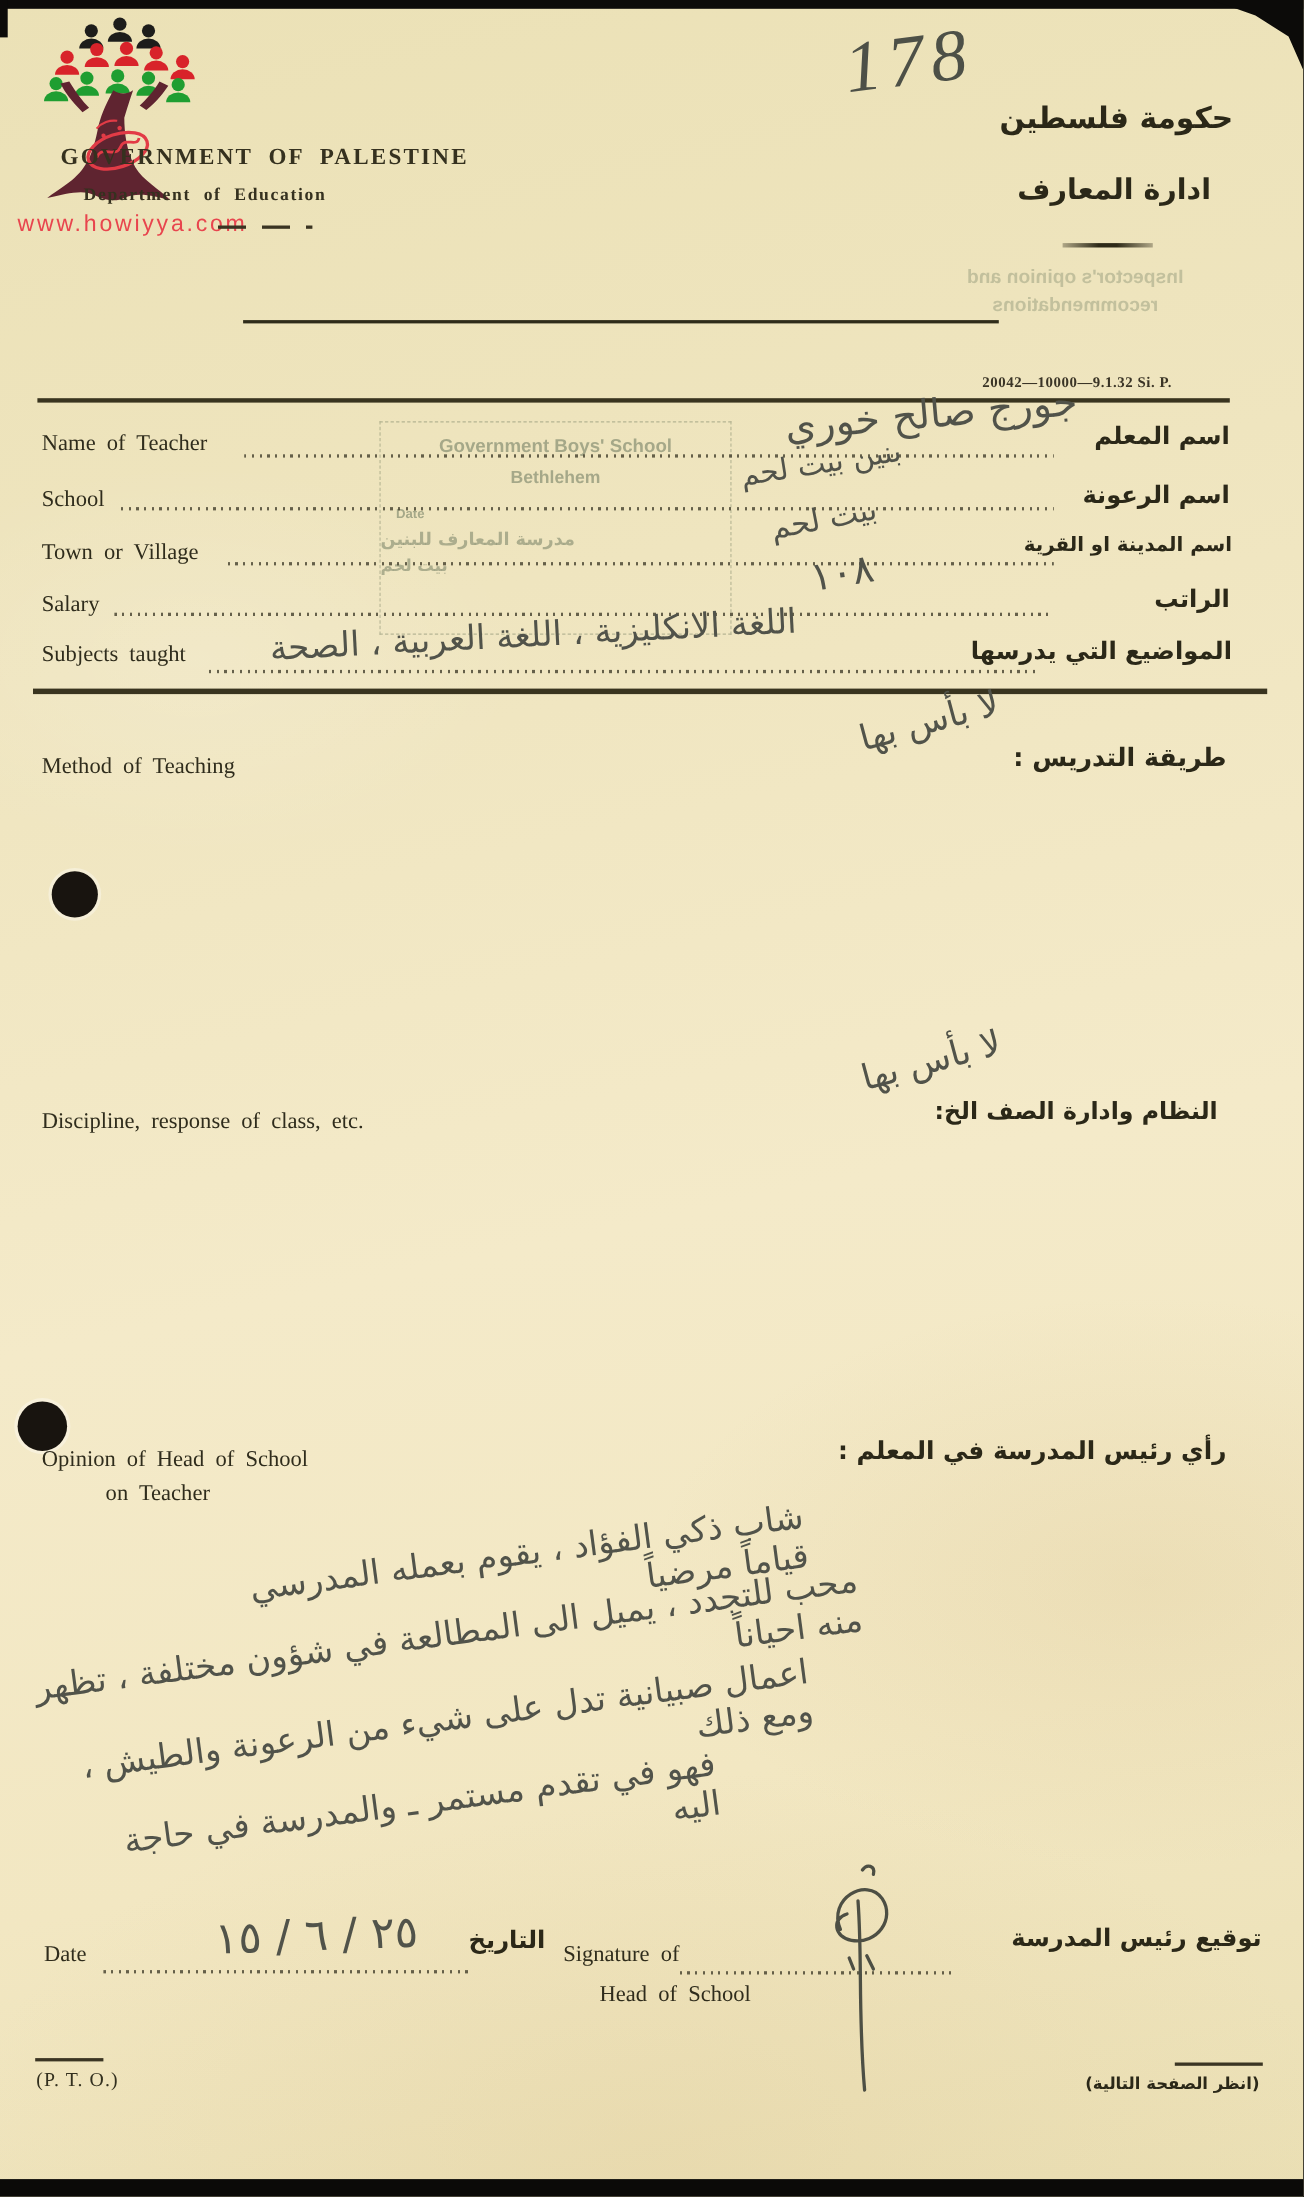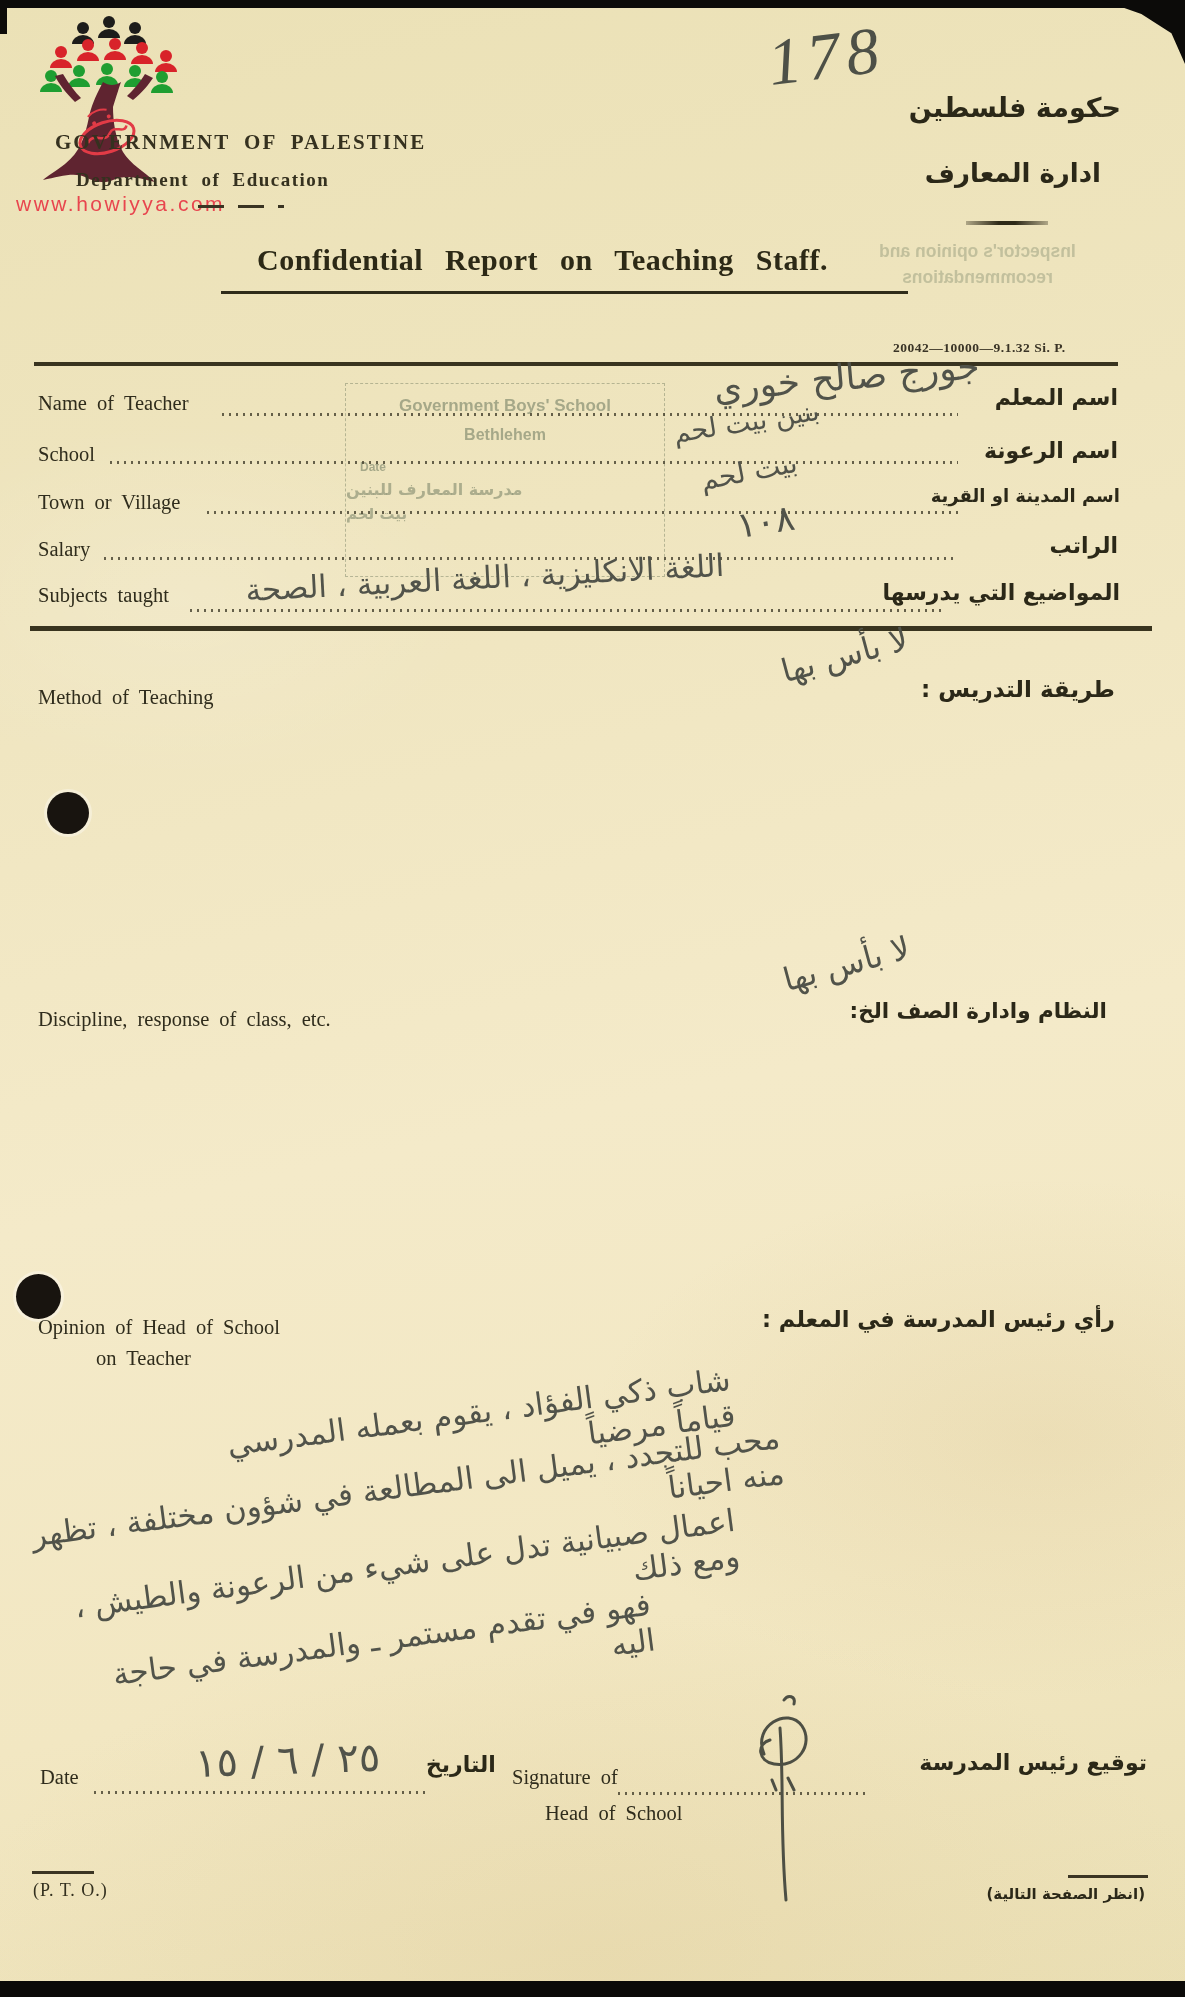--- a/index.html
+++ b/index.html
@@ -14,21 +14,21 @@
   .abs{position:absolute;}
   
   .edge-top{left:0;top:0;width:1185px;height:8px;background:#0c0b09;}
   .edge-left{left:0;top:0;width:7px;height:34px;background:#0c0b09;}
   .edge-bottom{left:0;top:1981px;width:1185px;height:16px;background:#0b0a08;}
   .torn-corner{left:1088px;top:0;width:97px;height:64px;background:#0c0b09;
     clip-path:polygon(14% 0,100% 0,100% 100%,86% 52%,55% 22%);}
   
   .print-en{color:#35311f;letter-spacing:1px;}
   .gov1{font-weight:bold;font-size:21px;letter-spacing:2px;word-spacing:7px;}
-  .gov2{font-weight:bold;font-size:19px;letter-spacing:1.5px;word-spacing:6px;}
+  .gov2{font-weight:bold;font-size:16px;letter-spacing:1.5px;word-spacing:6px;}
   .doc-title{font-weight:bold;font-size:30px;word-spacing:14px;letter-spacing:0.5px;
     text-align:center;color:#2c2916;}
   .title-underline{background:#2f2c1a;height:3px;}
   .serial{font-weight:bold;font-size:13.5px;color:#3a3426;letter-spacing:0.5px;}
   .rule{background:#39341f;}
   .field-label{font-size:20.5px;word-spacing:5px;color:#2f2c1c;}
   .dotleader{height:3px;background-image:repeating-linear-gradient(to right,
     rgba(62,58,40,0.78) 0 2px, transparent 2px 7px);}
   
   .print-ar{font-family:"DejaVu Sans",sans-serif;direction:rtl;color:#2b2818;
@@ -121,21 +121,20 @@
   <div class="abs small-rule" style="left:966px;top:221px;width:82px;height:3.5px;"></div>
 
   <div class="abs hand-num" style="left:768px;top:18px;font-size:66px;transform:rotate(-7deg);
        letter-spacing:6px;">178</div>
 
   <div class="abs bleed" style="left:845px;top:238px;width:265px;font-size:17.5px;line-height:26px;">
     <div>Inspector's opinion and</div>
     <div>recommendations</div>
   </div>
 
-  <div class="abs doc-title" style="left:170px;top:243px;width:745px;">Confidential Report on Teaching Staff.</div>
   <div class="abs title-underline" style="left:221px;top:291px;width:687px;"></div>
 
   <div class="abs serial" style="left:893px;top:340px;">20042—10000—9.1.32 Si. P.</div>
   <div class="abs rule" style="left:34px;top:362px;width:1084px;height:3.5px;"></div>
 
   <div class="abs stamp" style="left:345px;top:383px;width:318px;height:192px;">
     <div class="stamp-text" style="margin-top:12px;font-size:17px;">Government Boys' School</div>
     <div class="stamp-text" style="margin-top:10px;font-size:16px;">Bethlehem</div>
     <div class="stamp-text" style="margin-top:16px;margin-left:14px;font-size:12px;text-align:left;">Date</div>
     <div class="stamp-ar" style="margin-top:6px;font-size:16px;">مدرسة المعارف للبنين</div>

